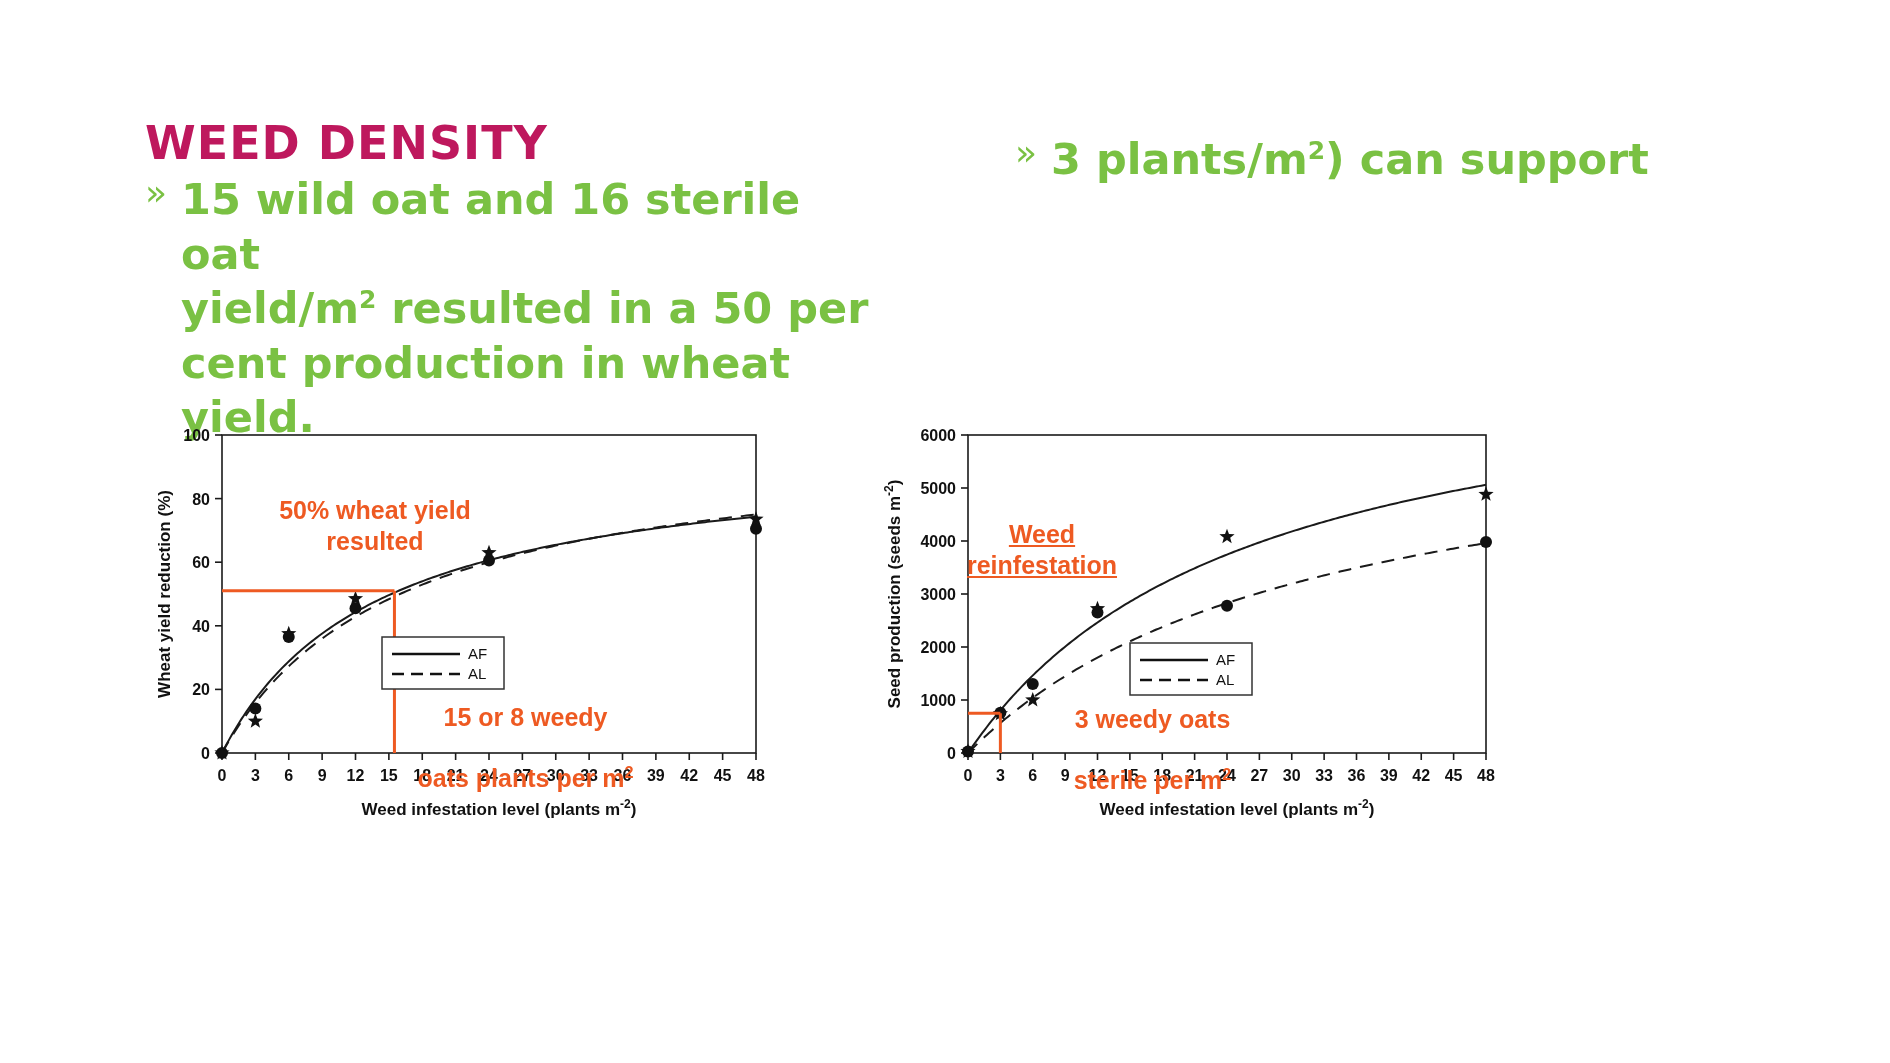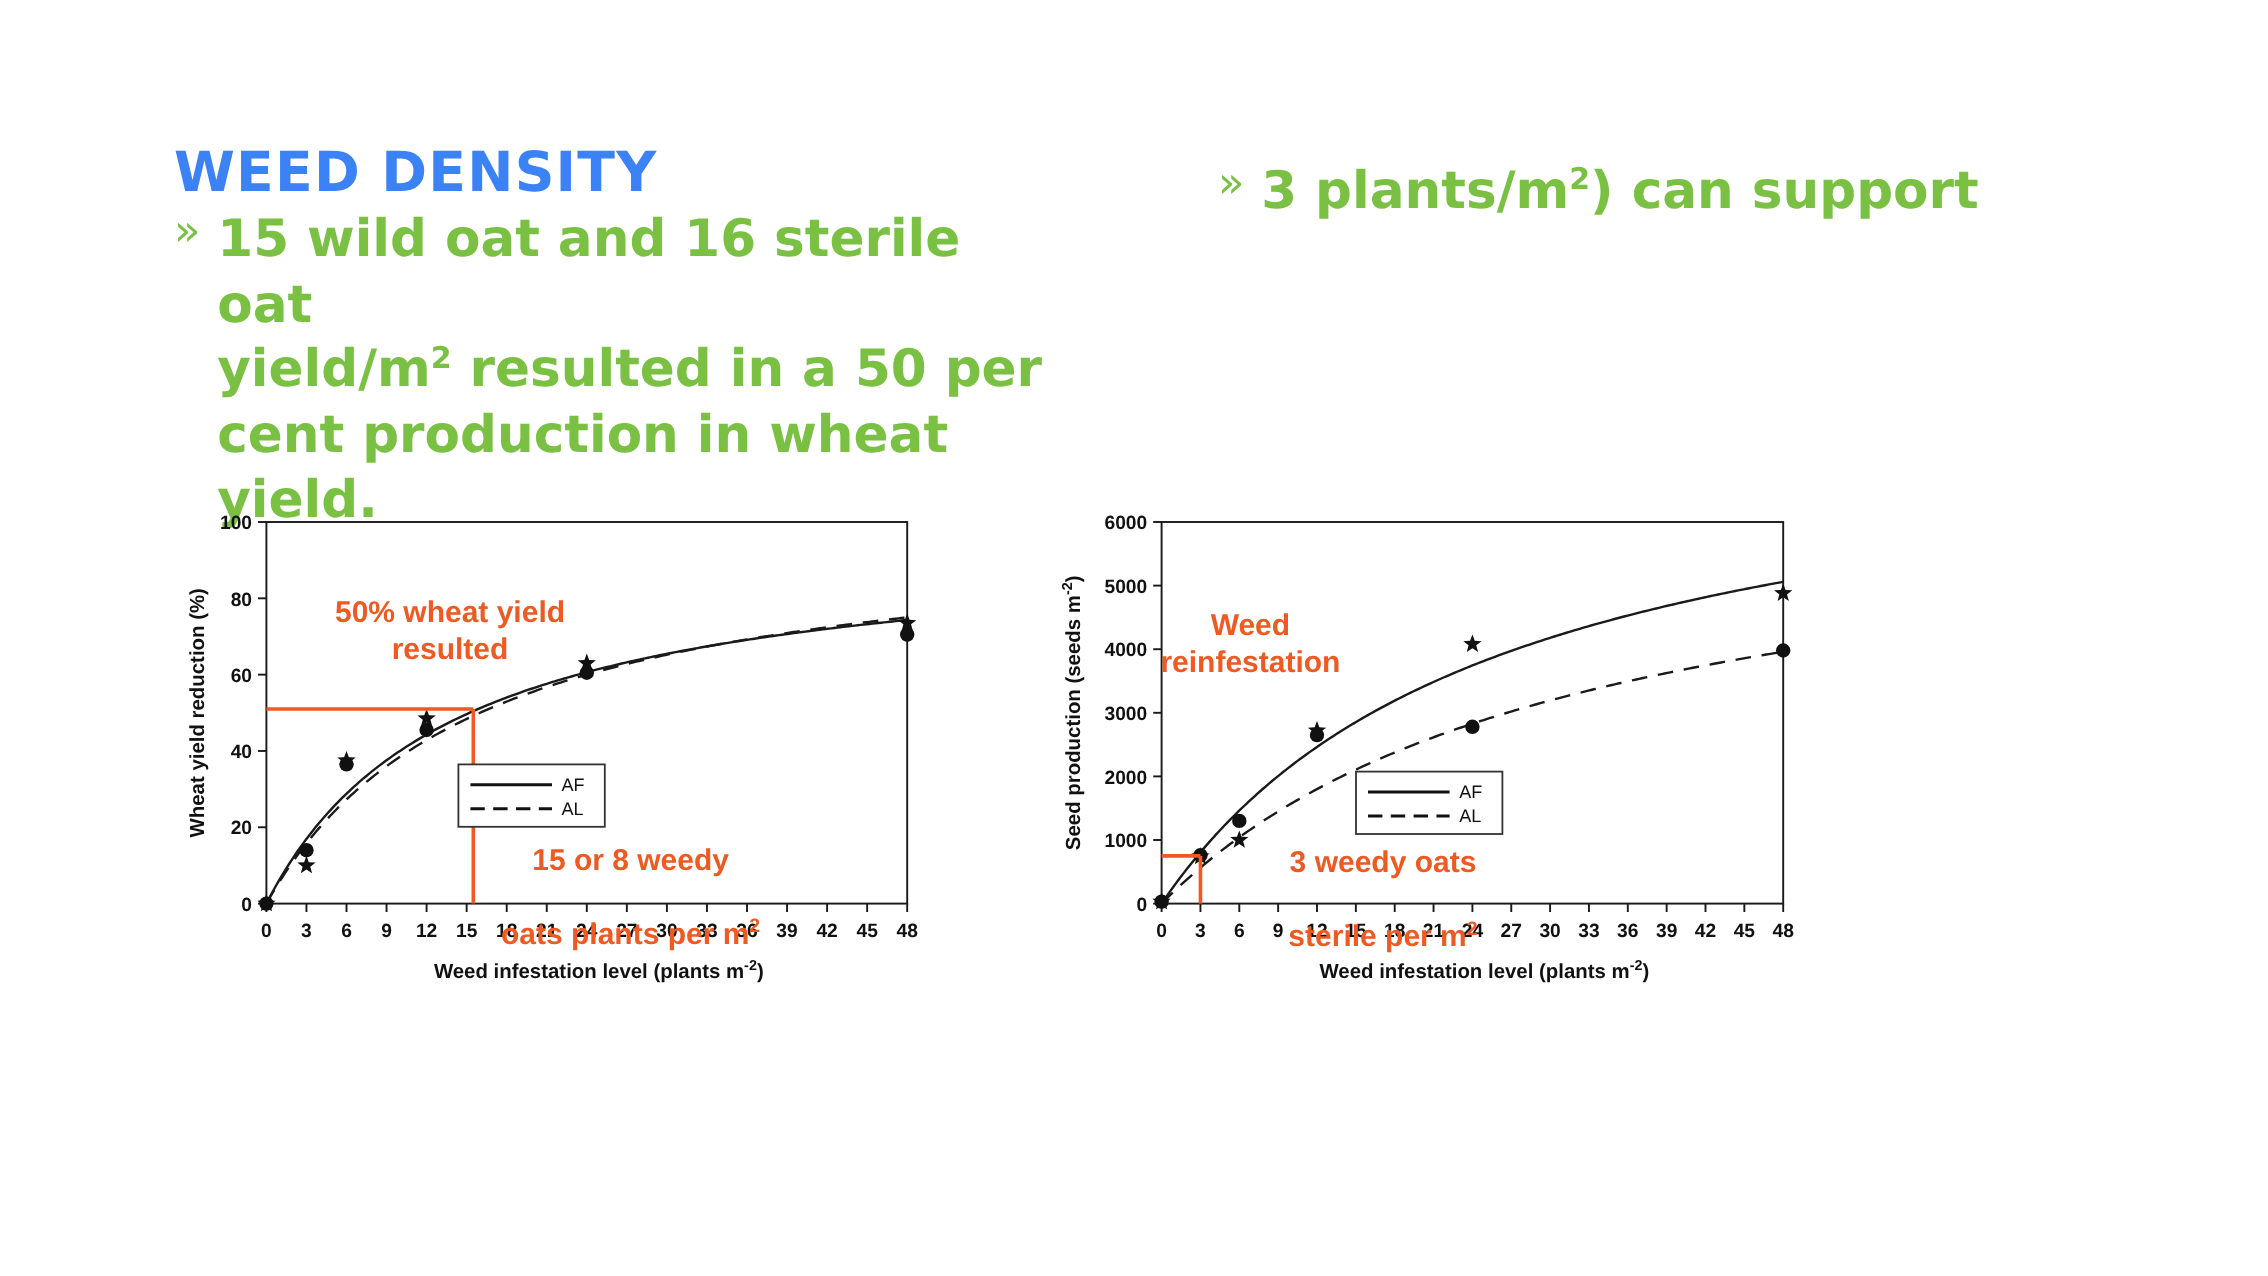--- a/index.html
+++ b/index.html
@@ -11,21 +11,21 @@
     position:relative;
   }
   .slide{position:absolute;inset:0;}
 
   
   .col{position:absolute;}
   #col-left{left:145px;top:120px;width:730px;}
   #col-right{left:1015px;top:132px;width:640px;}
 
   .heading{
-    color:#3b82f6;
+    color:#be185d;
     font-family:"DejaVu Sans", sans-serif;
     font-weight:bold;
     font-size:46px;
     letter-spacing:1px;
     line-height:1.0;
     margin:0 0 6px 0;
     text-transform:uppercase;
   }
   .bullet-row{display:flex;align-items:flex-start;}
   .bullet-mark{
@@ -59,21 +59,21 @@
     font-weight:bold;
     font-size:25px;
     line-height:1.22;
     text-align:center;
     white-space:pre-line;
   }
   .anno sup{font-size:0.65em;vertical-align:super;}
 
   #anno-left-top{left:100px;top:80px;width:250px;text-align:center;}
   #anno-left-bottom{left:258px;top:256px;width:235px;}
-  #anno-right-top{left:82px;top:91px;width:160px;}
+  #anno-right-top{left:82px;top:104px;width:160px;text-decoration:underline;}
   #anno-right-bottom{left:165px;top:258px;width:215px;}
 </style>
 </head>
 <body>
 
 <div class="slide">
 
   <div class="col" id="col-left">
     <div class="heading">Weed density</div>
     <div class="bullet-row">

